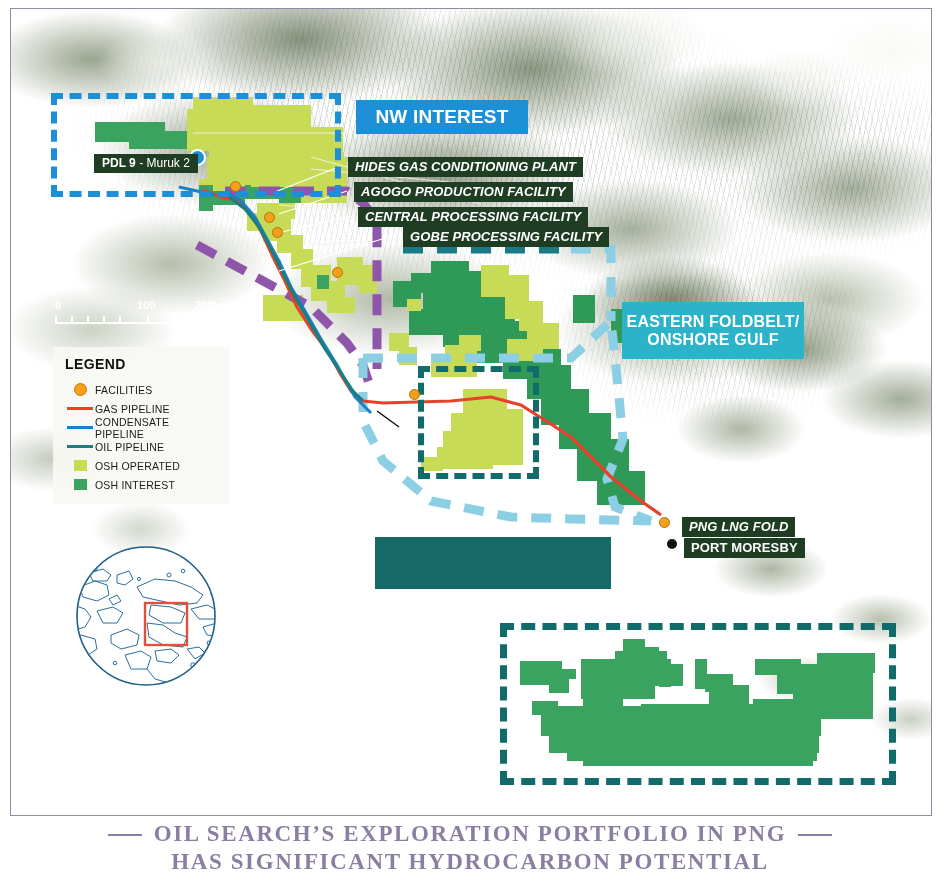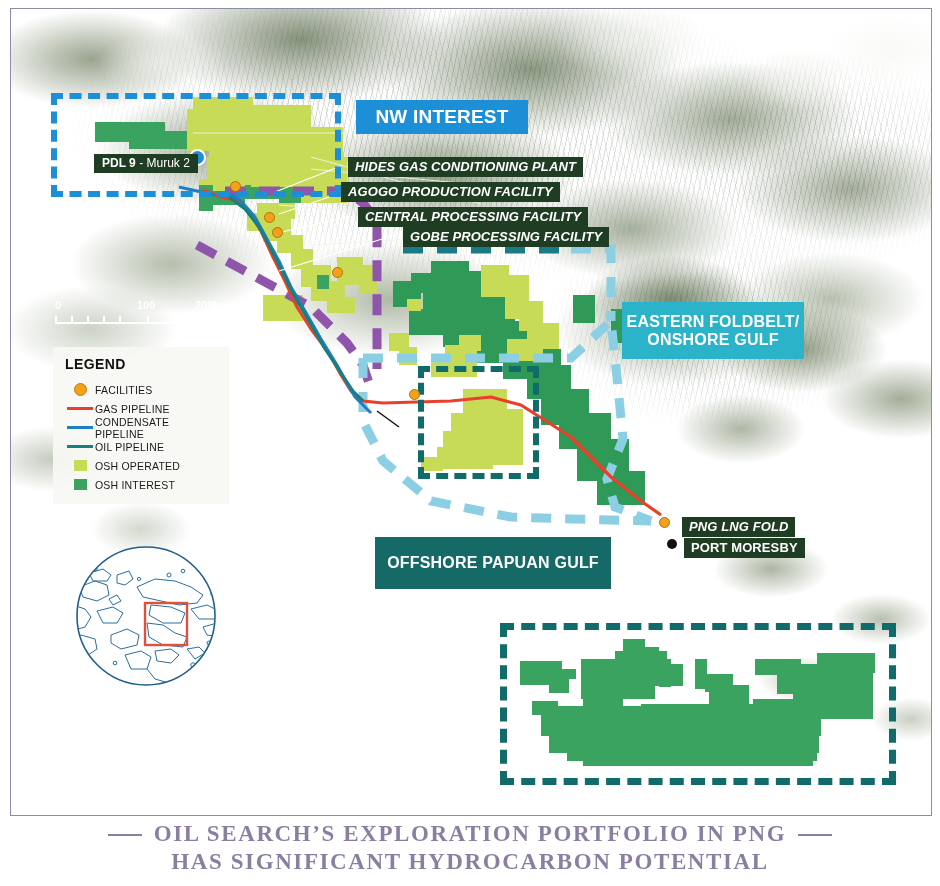--- a/index.html
+++ b/index.html
@@ -108,21 +108,21 @@
           display:flex;align-items:center;justify-content:center;text-align:center;line-height:1.12;}
   #lbl-nwh{left:345px;top:91px;width:172px;height:34px;background:#1d8fd6;font-size:19px;}
   #lbl-cfb{left:28px;top:207px;width:218px;height:34px;background:#8f55ab;font-size:18px;}
   #lbl-efb{left:611px;top:293px;width:182px;height:57px;background:#2bb3c9;font-size:16px;}
   #lbl-opg{left:364px;top:528px;width:236px;height:52px;background:#156a68;font-size:16px;}
 
   
   .chip{position:absolute;background:#1f3d22;color:#fff;font-style:italic;font-weight:bold;
         font-size:13px;padding:2px 7px 3px 7px;white-space:nowrap;letter-spacing:.1px;}
   #chip-hides{left:337px;top:148px;}
-  #chip-agogo{left:330px;top:173px;}
+  #chip-agogo{left:343px;top:173px;}
   #chip-cpf{left:347px;top:198px;}
   #chip-gobe{left:392px;top:218px;}
   #chip-lng{left:671px;top:508px;}
   #chip-pm{left:673px;top:529px;font-style:normal;font-size:13px;}
   #chip-pdl{position:absolute;left:83px;top:145px;background:#1f3d22;color:#fff;
             font-size:12px;padding:2px 8px 3px 8px;white-space:nowrap;}
   #chip-pdl .b{font-weight:bold;}
 
   
   #lbl-kumul{position:absolute;left:332px;top:404px;width:90px;color:#111;font-style:italic;
@@ -341,21 +341,20 @@
 
     <div id="lbl-nwh" class="banner">NW INTEREST</div>
     <div id="lbl-efb" class="banner">
       <div>
         <div>EASTERN FOLDBELT/</div>
         <div>ONSHORE GULF</div>
       </div>
     </div>
     <div id="lbl-opg" class="banner">
       <div>
-        <div>OFFSHORE PAPUAN GULF</div>
       </div>
     </div>
 
     <div id="chip-hides" class="chip">HIDES GAS CONDITIONING PLANT</div>
     <div id="chip-agogo" class="chip">AGOGO PRODUCTION FACILITY</div>
     <div id="chip-cpf" class="chip">CENTRAL PROCESSING FACILITY</div>
     <div id="chip-gobe" class="chip">GOBE PROCESSING FACILITY</div>
     <div id="chip-lng" class="chip">PNG LNG FOLD</div>
     <div id="chip-pm" class="chip">PORT MORESBY</div>
 

